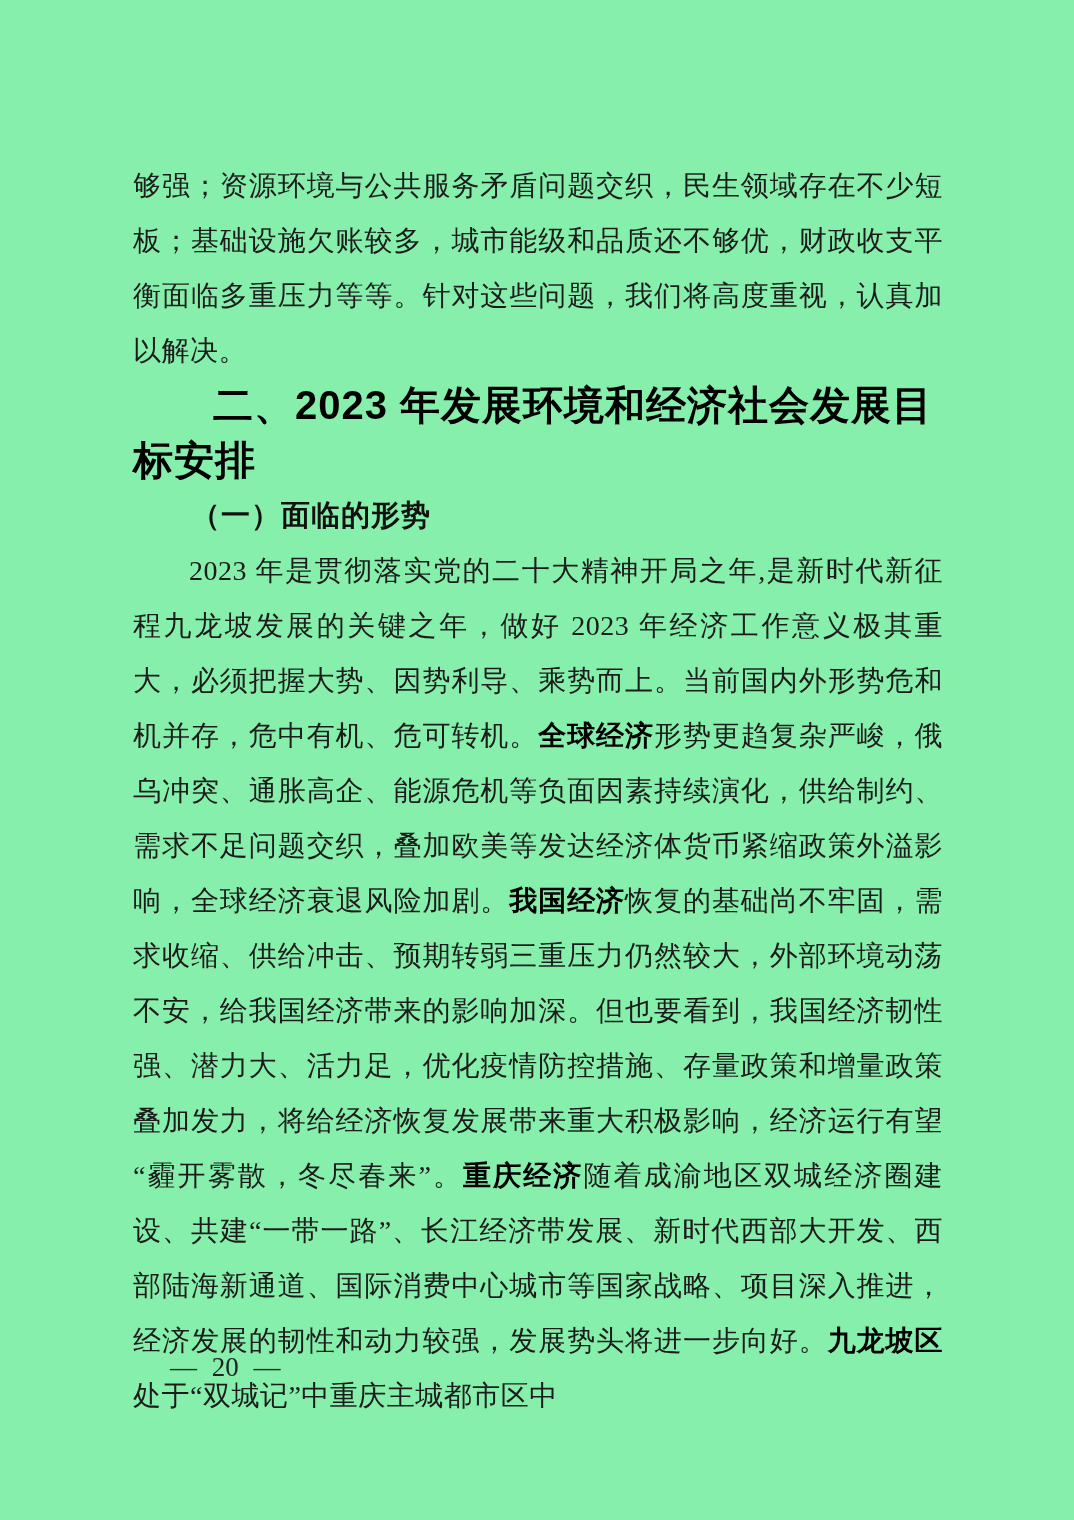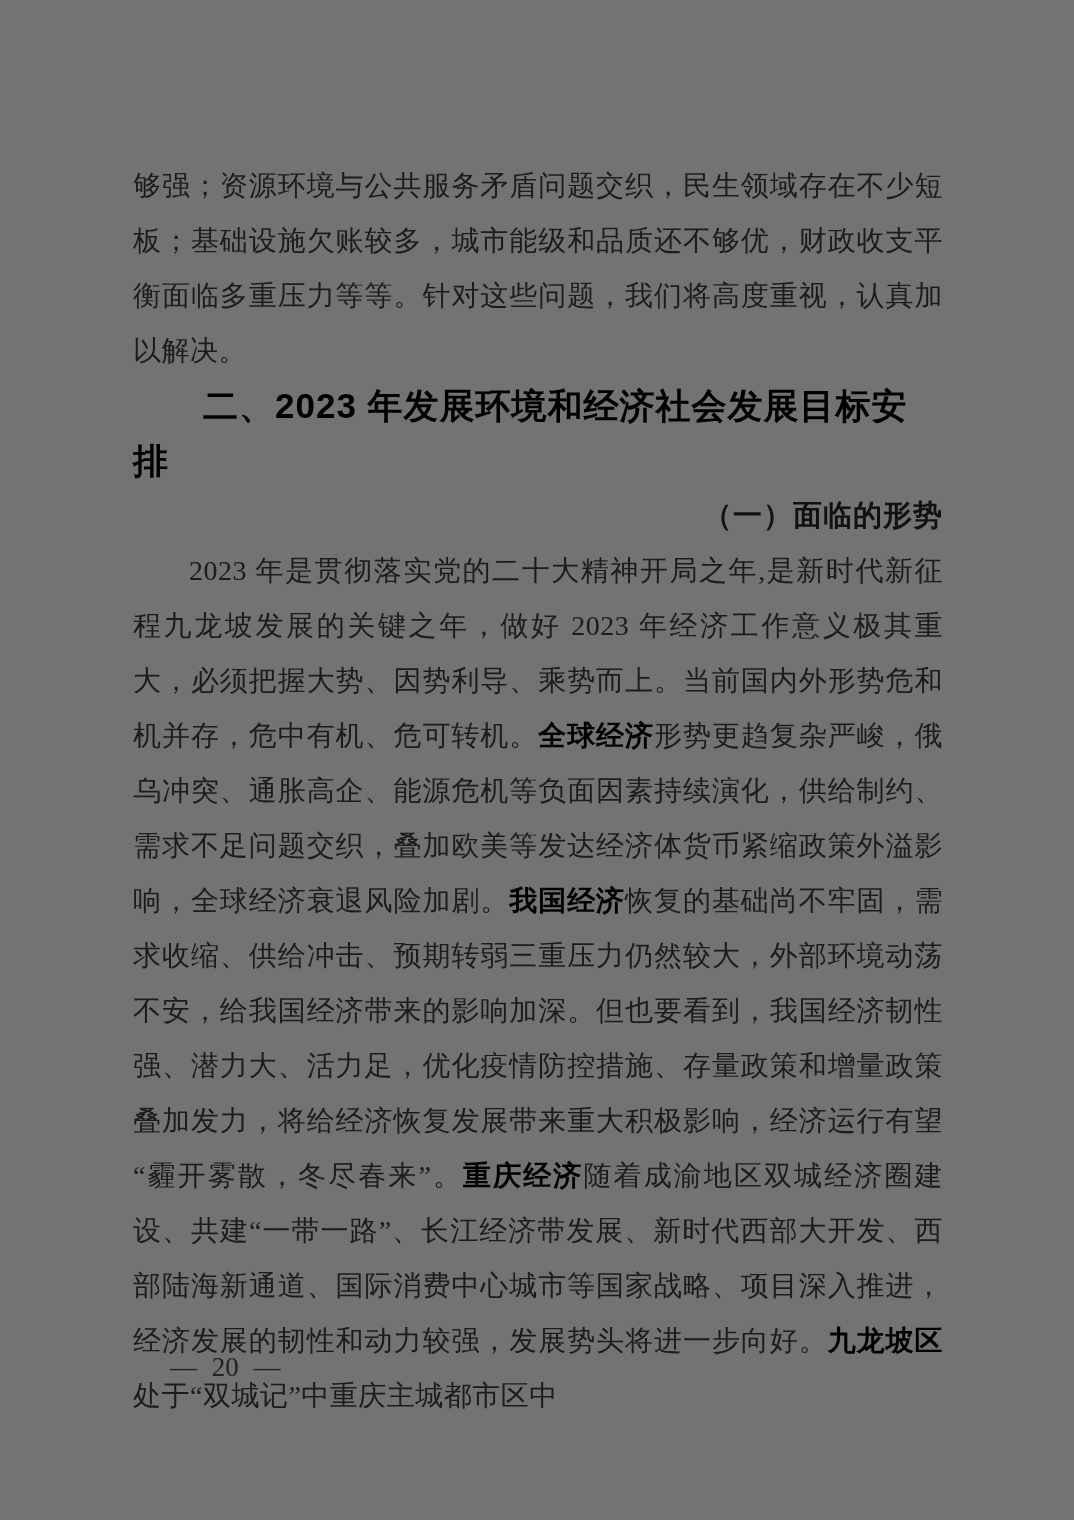--- a/index.html
+++ b/index.html
@@ -4,21 +4,21 @@
 <style>
   html, body {
     margin: 0;
     padding: 0;
     background: #ffffff;
   }
   .page {
     position: relative;
     width: 1074px;
     height: 1520px;
-    background: #737373;
+    background: #86efac;
     overflow: hidden;
     font-family: "Liberation Serif", "DejaVu Serif", serif;
     color: #1c1c1c;
   }
   .content {
     position: absolute;
     top: 158px;
     left: 133px;
     width: 810px;
   }
@@ -34,35 +34,34 @@
     text-justify: inter-character;
     letter-spacing: 0.5px;
     color: #1c1c1c;
   }
   .indent2 {
     text-indent: 2em;
   }
   .section-heading {
     font-family: "Liberation Sans", "DejaVu Sans", sans-serif;
     font-weight: 700;
-    font-size: 35px;
+    font-size: 40px;
     line-height: 55px;
     text-indent: 2em;
     color: #000000;
     letter-spacing: 1px;
   }
   .subsection-heading {
     font-family: "Liberation Serif", "DejaVu Serif", serif;
     font-weight: 700;
     font-size: 29px;
     line-height: 55px;
     text-indent: 2em;
     color: #111111;
     letter-spacing: 1px;
-    text-align: right;
   }
   .em-term {
     font-family: Liberation Sans, sans-serif;
     font-weight: 700;
     color: #000000;
   }
   .footer-pagenum {
     position: absolute;
     left: 170px;
     top: 1347px;

